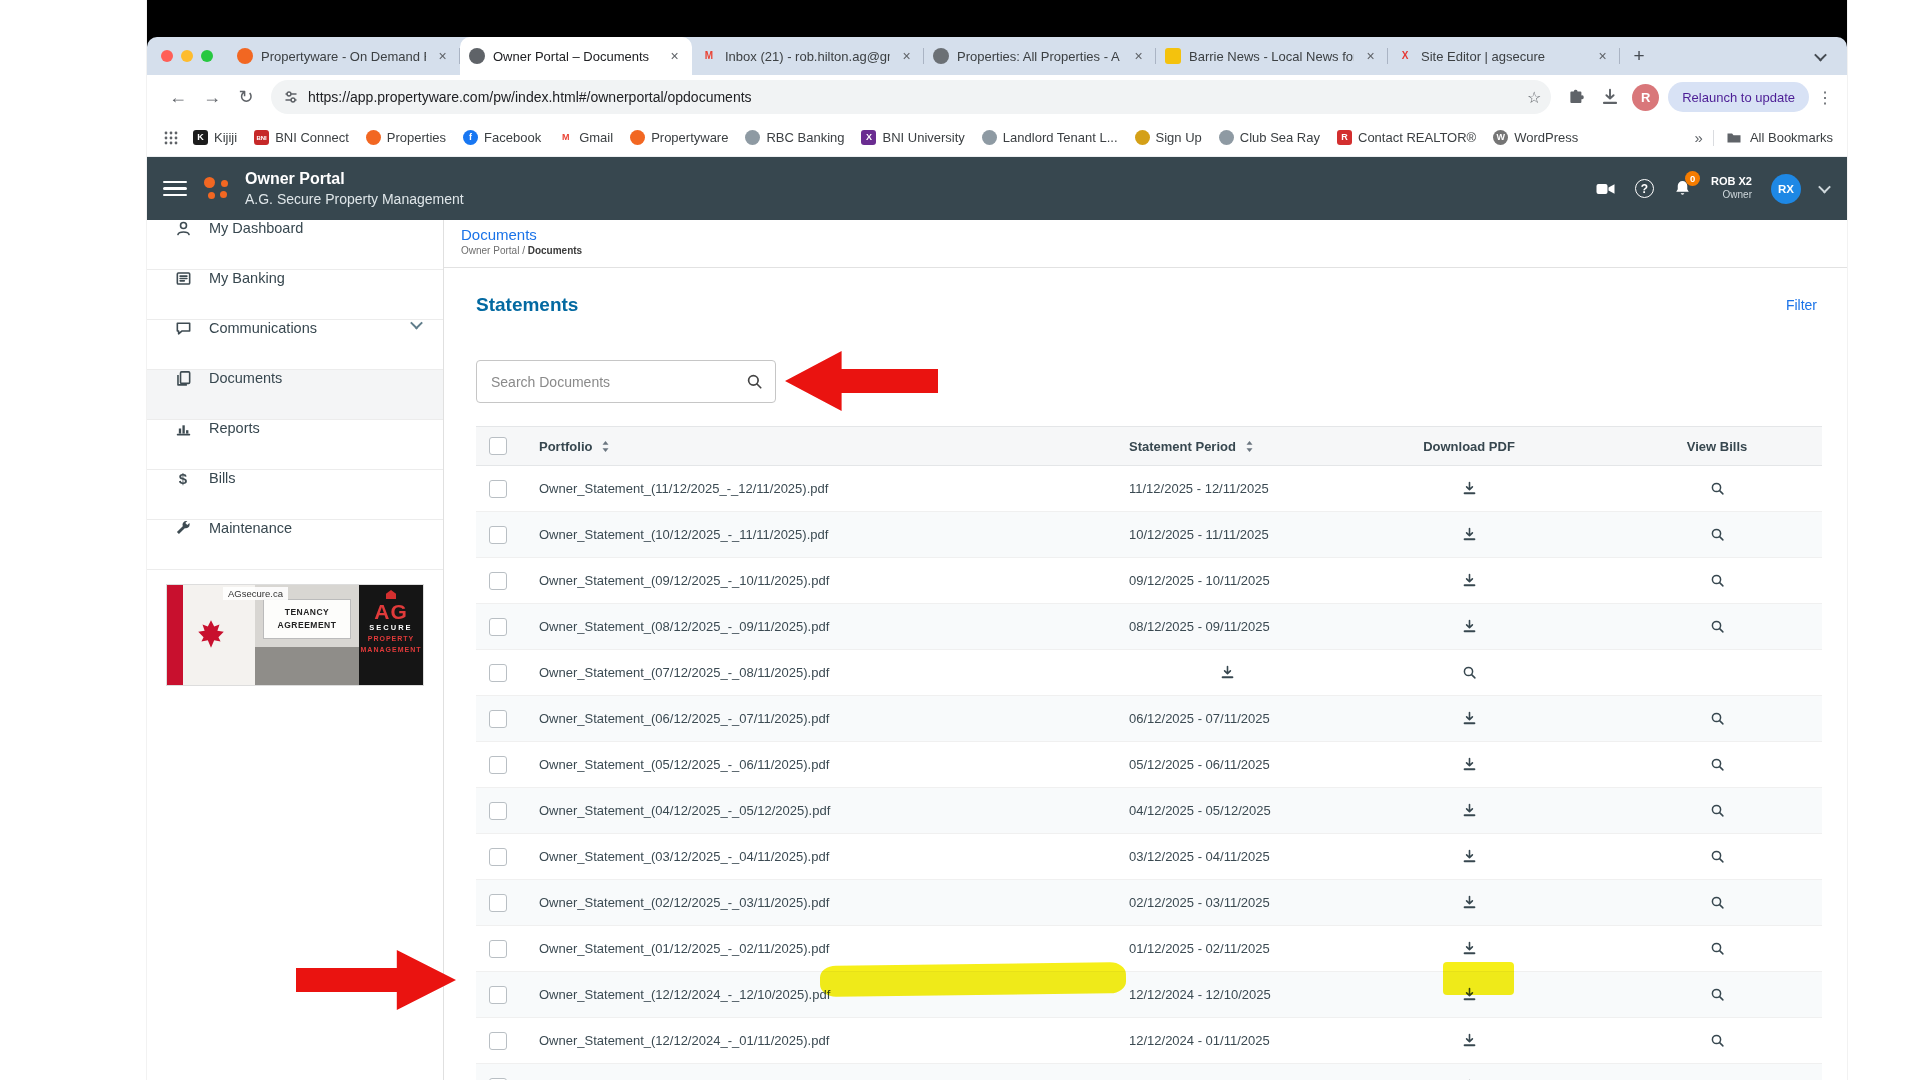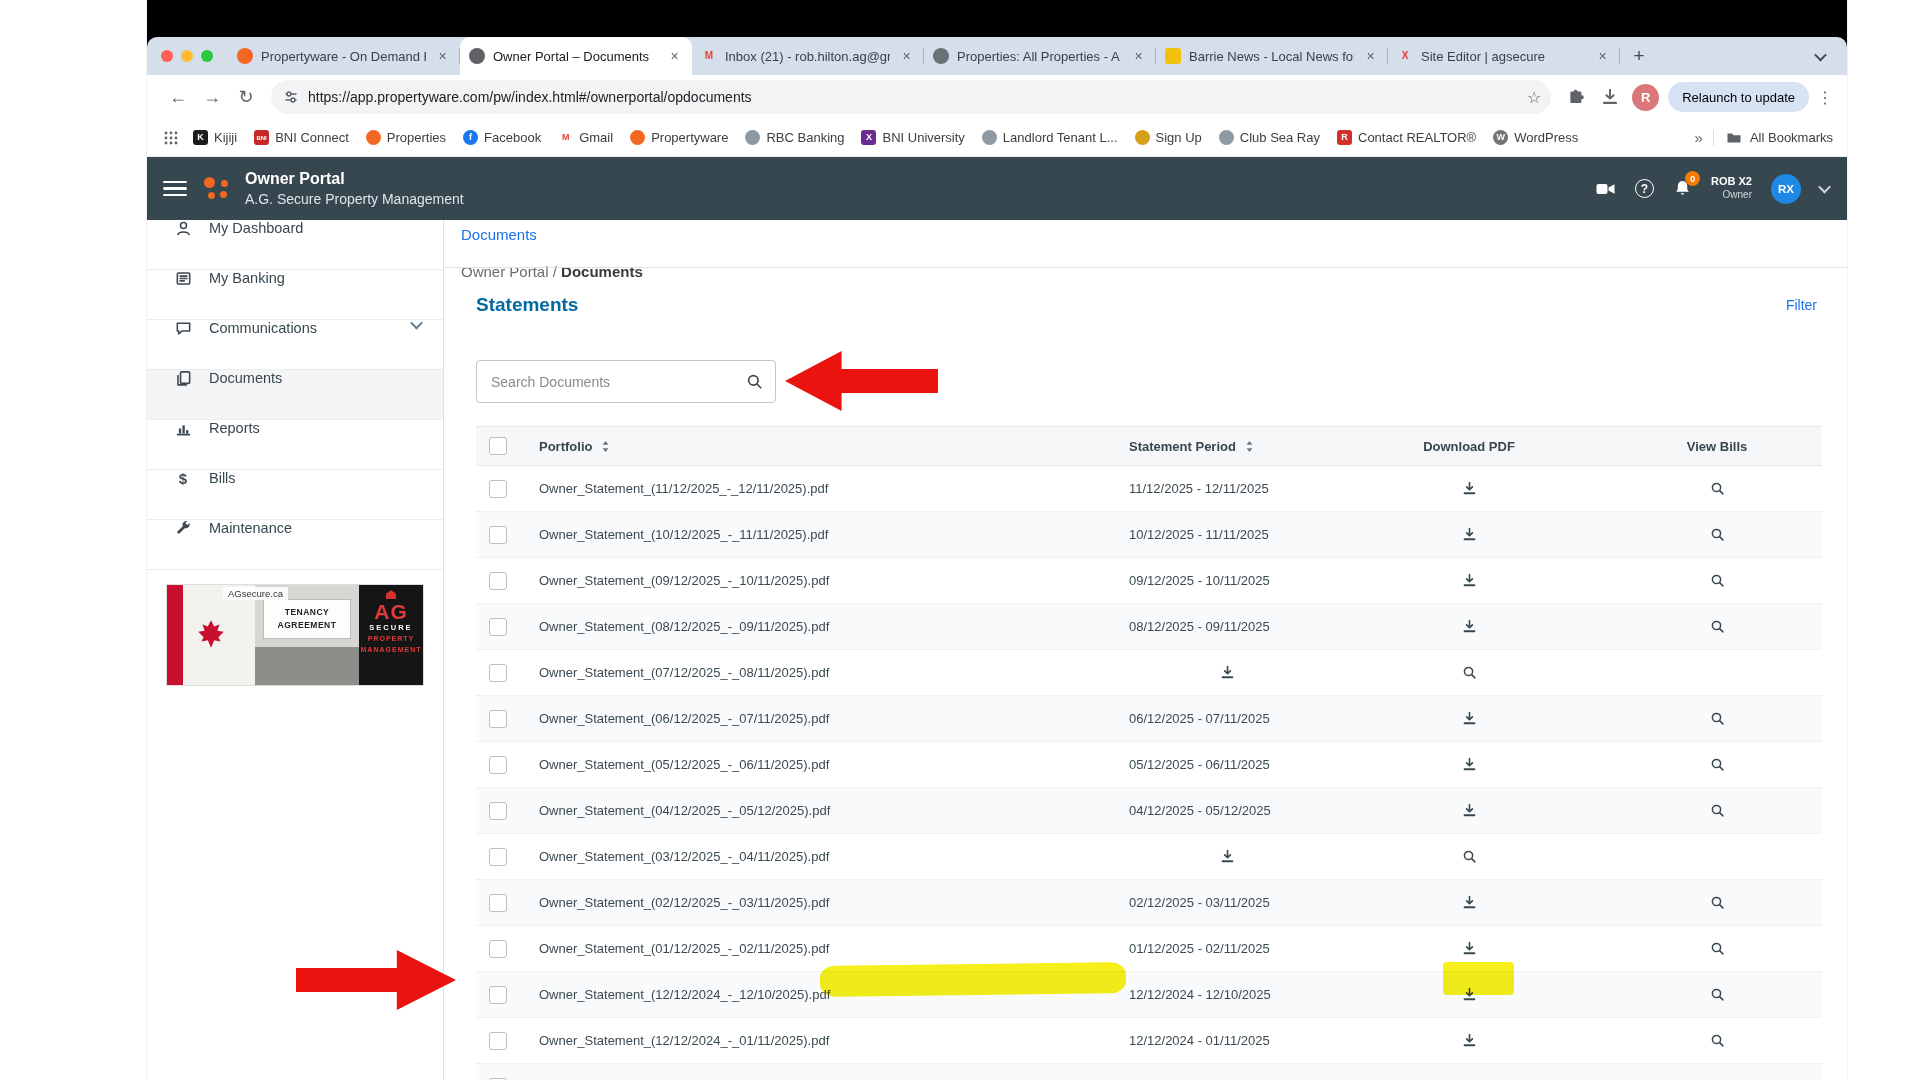--- a/index.html
+++ b/index.html
@@ -35,21 +35,21 @@
 
   .toolbar{height:44px;background:#fff;display:flex;align-items:center;padding:0 10px 0 14px;}
   .tbtn{width:34px;height:34px;border-radius:50%;display:flex;align-items:center;justify-content:center;
         font-size:18px;color:#5f6368;flex:none;}
   .omnibox{flex:1;height:34px;background:#f1f3f4;border-radius:17px;margin:0 8px;display:flex;
            align-items:center;padding:0 10px 0 12px;gap:9px;min-width:0;}
   .url{font-size:14px;color:#202124;white-space:nowrap;overflow:hidden;}
   .omni-star{margin-left:auto;font-size:16px;color:#5f6368;}
   .tb-avatar{width:27px;height:27px;border-radius:50%;background:#d9777a;color:#fff;font-size:13px;
              font-weight:bold;display:flex;align-items:center;justify-content:center;flex:none;margin:0 5px;}
-  .relaunch{height:30px;background:#d8e2f5;color:#000000;border-radius:15px;padding:0 14px;display:flex;
+  .relaunch{height:30px;background:#d8e2f5;color:#4c1d95;border-radius:15px;padding:0 14px;display:flex;
             align-items:center;font-size:13px;font-weight:500;flex:none;margin:0 4px 0 4px;white-space:nowrap;}
   .kebab{font-size:16px;color:#5f6368;padding:0 4px;}
 
   .bookmarks{height:37px;background:#fff;display:flex;align-items:center;padding:0 14px 0 16px;
              font-size:13px;color:#3c4043;border-bottom:1px solid #eceff1;}
   .bm-list{display:flex;align-items:center;gap:17px;overflow:hidden;flex:1;margin-left:14px;}
   .bm{display:flex;align-items:center;gap:6px;white-space:nowrap;flex:none;}
   .bm .favicon{width:15px;height:15px;font-size:9px;}
   .bm-overflow{color:#5f6368;font-size:15px;padding:0 10px;}
   .bm-right{display:flex;align-items:center;gap:8px;padding-left:12px;border-left:1px solid #dadce0;white-space:nowrap;}
@@ -101,21 +101,21 @@
   .ad-house{width:10px;height:9px;background:#d32f2f;clip-path:polygon(50% 0,100% 42%,100% 100%,0 100%,0 42%);}
   .ad-ag{font-size:21px;font-weight:bold;color:#e03a3a;line-height:1;margin-top:2px;letter-spacing:1px;}
   .ad-secure{font-size:7.5px;font-weight:bold;color:#fff;letter-spacing:2px;margin-top:1px;}
   .ad-prop{font-size:7px;font-weight:bold;color:#e03a3a;letter-spacing:1px;margin-top:2px;text-align:center;line-height:1.5;}
   .ad-site{position:absolute;left:56px;top:2px;background:rgba(255,255,255,.88);padding:1px 5px;
            font-size:9.5px;color:#333;z-index:2;}
 
   
   .content{flex:1;position:relative;background:#fff;}
   .bc-link{position:absolute;left:17px;top:6px;font-size:15px;color:#1a73e8;font-weight:500;}
-  .bc-path{position:absolute;left:17px;top:43px;font-size:15px;color:#6d6d6d;}
+  .bc-path{position:absolute;left:17px;top:25px;font-size:10px;color:#6d6d6d;}
   .bc-path .cur{font-weight:bold;color:#3a3a3a;}
   .cdivider{position:absolute;top:47px;left:0;right:0;height:1px;background:#e2e2e2;}
   .headrow{position:absolute;top:74px;left:32px;right:30px;display:flex;align-items:center;}
   .page-h{font-size:19px;font-weight:bold;color:#0369a1;}
   .filter{margin-left:auto;font-size:14px;color:#1a73e8;font-weight:500;}
   .searchbox{position:absolute;top:140px;left:32px;width:300px;height:43px;border:1px solid #c6c6c6;
              border-radius:4px;box-sizing:border-box;display:flex;align-items:center;padding:0 12px;background:#fff;}
   .search-input{border:0;outline:none;background:transparent;flex:1;font-size:14px;color:#333;font-family:inherit;}
   .search-input::placeholder{color:#8a8a8a;}
 
@@ -666,20 +666,21 @@
                     <path d="M9.6 9.6l3.3 3.3" stroke="#37474f" stroke-width="1.5" stroke-linecap="round"></path>
                   </svg>
                 </button>
               </div>
             </div>
             <div class="trow grid-cols">
               <div class="cell cell-cb">
                 <span class="cb"></span>
               </div>
               <div class="cell cell-file">Owner_Statement_(03/12/2025_-_04/11/2025).pdf</div>
+              <div class="cell cell-period">03/12/2025 - 04/11/2025</div>
               <div class="cell cell-center">
                 <button class="iconbtn">
                   <svg width="15" height="15" viewBox="0 0 15 15">
                     <path d="M7.5 1.5v6.8M4.6 5.9l2.9 2.8 2.9-2.8" stroke="#37474f" stroke-width="1.6" fill="none" stroke-linecap="round" stroke-linejoin="round"></path>
                     <path d="M2.6 12.3h9.8" stroke="#37474f" stroke-width="1.9" stroke-linecap="round"></path>
                   </svg>
                 </button>
               </div>
               <div class="cell cell-center">
                 <button class="iconbtn">

